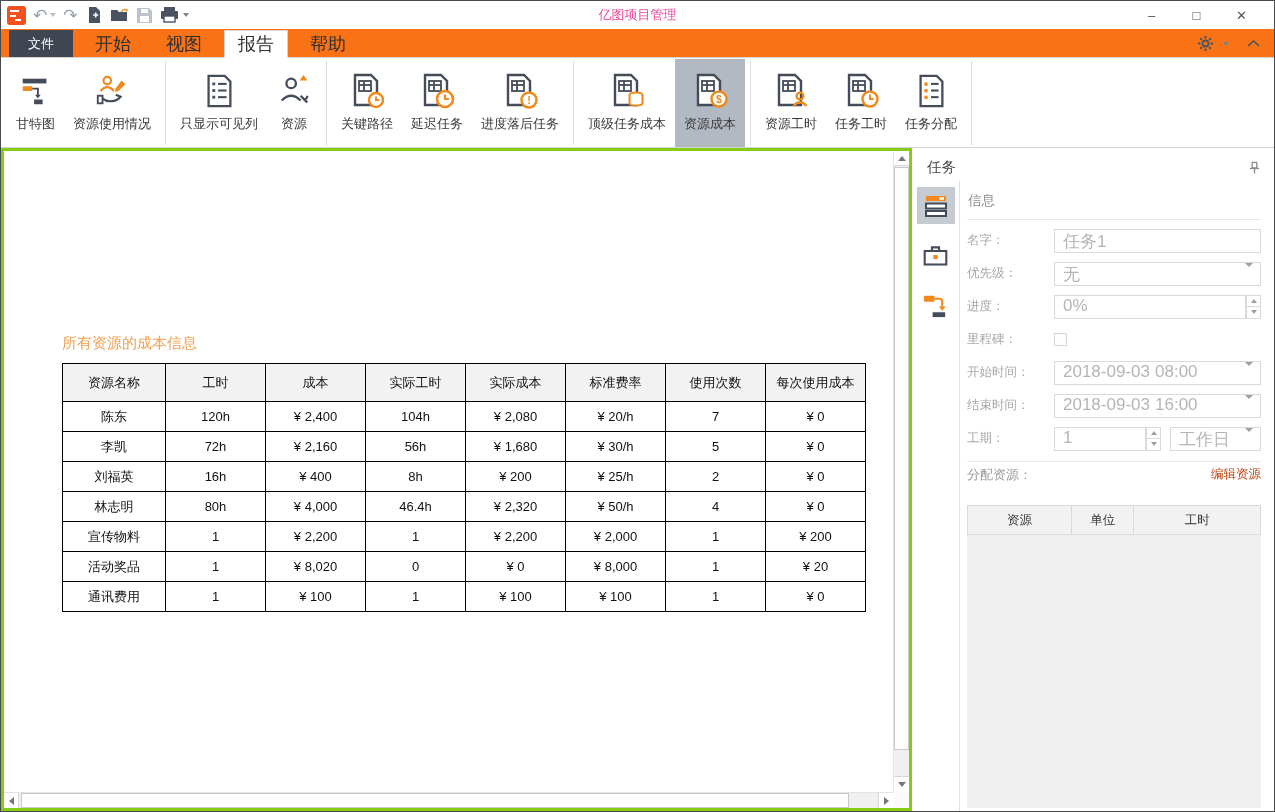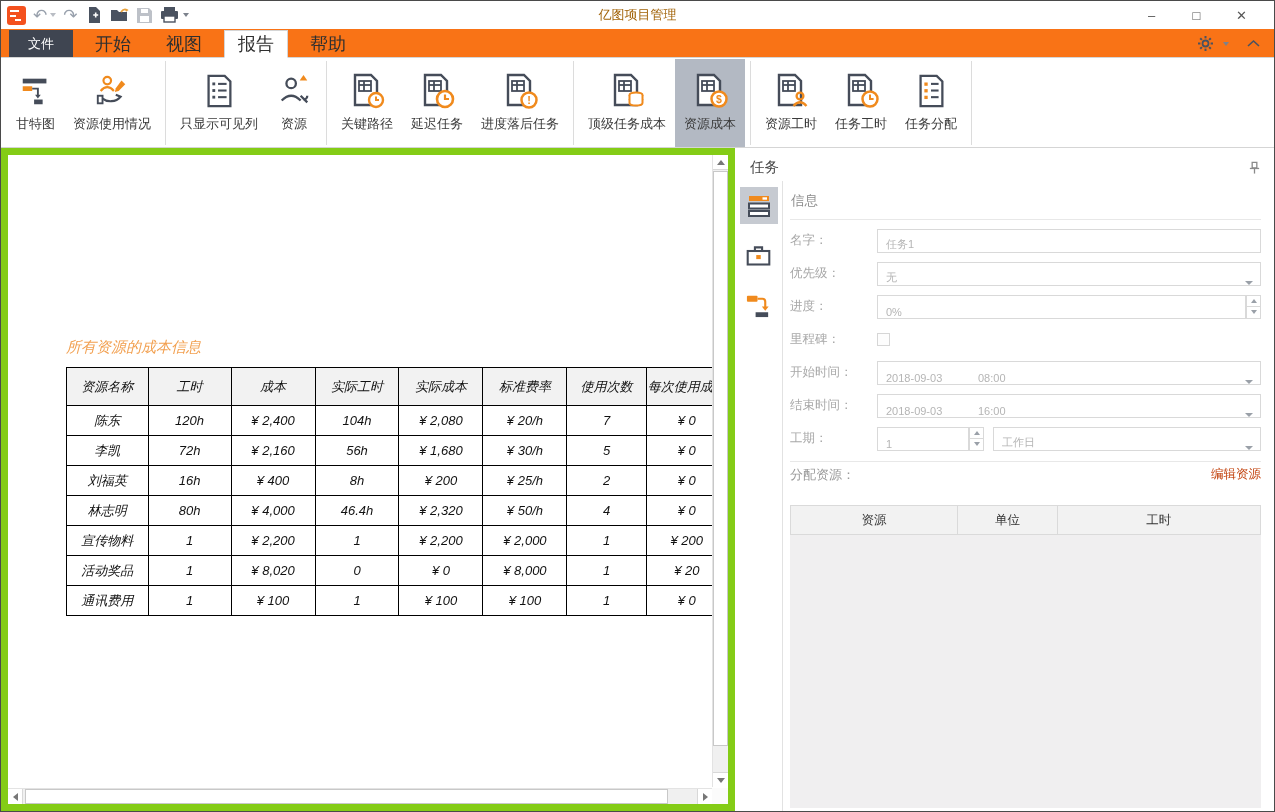--- a/index.html
+++ b/index.html
@@ -11,21 +11,21 @@
   .titlebar { height:28px; display:flex; align-items:center; padding-left:6px; position:relative; background:#fff; }
   .qa { display:flex; align-items:center; gap:7px; }
   .qa .qbtn { display:flex; align-items:center; justify-content:center; height:22px; }
   .logo { width:19px; height:19px; background:#F4511E; border-radius:3px; position:relative; }
   .logo span { position:absolute; background:#fff; height:2.5px; }
   .logo .b1 { left:3px; top:4px; width:9px; }
   .logo .b2 { left:3px; top:9px; width:6px; }
   .logo .b3 { left:8px; top:13px; width:6px; }
   .uarrow { font-size:17px; color:#98A0AC; line-height:1; }
   .caret { width:0; height:0; border-left:3.5px solid transparent; border-right:3.5px solid transparent; border-top:4px solid #7c828c; display:inline-block; }
-  .win-title { position:absolute; left:0; right:0; text-align:center; font-size:13px; color:#a16207; pointer-events:none; }
+  .win-title { position:absolute; left:0; right:0; text-align:center; font-size:13px; color:#ec4899; pointer-events:none; }
   .win-controls { margin-left:auto; display:flex; align-items:center; margin-right:10px; gap:0; }
   .wc { width:45px; height:26px; display:flex; align-items:center; justify-content:center; color:#555; font-size:13px; }
 
   
   .menubar { height:29px; display:flex; align-items:flex-end; border-bottom:1px solid #d5d5d5; background:#f97316; padding-left:8px; position:relative; }
   .file-btn { background:#3F4551; color:#fff; height:27px; padding:0 19px; display:flex; align-items:center; font-size:13px; }
   .tab { height:27px; padding:0 13px; display:flex; align-items:center; font-size:18px; color:#2f2f2f; margin-left:9px; }
   .tab.active { background:#fff; border:1px solid #d5d5d5; border-bottom:1px solid #fff; margin-bottom:-1px; height:28px; }
   .menu-right { margin-left:auto; margin-right:13px; display:flex; align-items:center; gap:9px; padding-bottom:5px; }
 
@@ -33,21 +33,21 @@
   .ribbon { height:90px; display:flex; align-items:stretch; padding:1px 0 0 6px; border-bottom:1px solid #d5d5d5; background:#fff; }
   .rdivider { width:1px; background:#dcdcdc; margin:2px 5px; }
   .rgroup { display:flex; }
   .rbtn { display:flex; flex-direction:column; align-items:center; padding:11px 9px 0 9px; min-width:54px; }
   .rbtn .ric { height:42px; display:flex; align-items:center; justify-content:center; }
   .rbtn .rlabel { font-size:13px; color:#3a3a3a; margin-top:3px; white-space:nowrap; }
   .rbtn.selected { background:#B3B9C3; }
 
   
   .main { height:663px; display:flex; background:#fff; }
-  .canvas-area { width:734px; position:relative; border:7px solid #84cc16; background:#fff;font-style:italic; }
+  .canvas-area { width:911px; position:relative; border:3px solid #84cc16; background:#fff; }
   .canvas-content { position:absolute; left:58px; top:183px; }
   .report-title { color:#F2A050; font-size:15px; margin-bottom:10px; }
   table.report { border-collapse:collapse; }
   table.report th, table.report td { border:1px solid #000; text-align:center; font-size:13px; color:#111; font-weight:normal; }
   table.report th { background:#F2F2F2; height:38px; }
   table.report td { height:30px; }
 
   
   .vscroll { position:absolute; top:0; right:0; bottom:17px; width:16px; background:#f0f0f0; border-left:1px solid #e3e3e3; }
   .hscroll { position:absolute; left:0; right:16px; bottom:0; height:16px; background:#f0f0f0; border-top:1px solid #e3e3e3; }
@@ -66,21 +66,21 @@
   .tp-title { font-size:14.5px; color:#474747; }
   .tp-body { flex:1; display:flex; overflow:hidden; }
   .strip { width:47px; display:flex; flex-direction:column; align-items:center; padding-top:6px; gap:13px; }
   .strip-btn { width:38px; height:37px; display:flex; align-items:center; justify-content:center; }
   .strip-btn.selected { background:#C6CAD1; }
   .tp-content { flex:1; border-left:1px solid #e2e2e2; padding:2px 13px 3px 7px; display:flex; flex-direction:column; }
   .sec-label { color:#8b8b8b; font-size:13.5px; margin:9px 0 9px 1px; }
   .hline { border-top:1px solid #e8e8e8; }
   .frow { display:flex; align-items:center; height:33px; }
   .flabel { width:87px; color:#a8a8a8; font-size:12.5px; flex-shrink:0; }
-  .ctrl { height:24px; border:1px solid #d9d9d9; background:#fff; display:flex; align-items:flex-end; color:#b5b5b5; font-size:11px; padding-left:8px; position:relative; }
+  .ctrl { height:24px; border:1px solid #d9d9d9; background:#fff; display:flex; align-items:flex-start; color:#b5b5b5; font-size:17px; padding-left:8px; position:relative; }
   .grow { flex:1; }
   .sel-caret { margin-left:auto; margin-right:7px; width:0; height:0; border-left:4px solid transparent; border-right:4px solid transparent; border-top:4.5px solid #9aa0a8; }
   .spin { display:flex; flex-direction:column; width:15px; height:24px; flex-shrink:0; }
   .spin div { flex:1; background:#fff; border:1px solid #d9d9d9; display:flex; align-items:center; justify-content:center; }
   .spin div + div { border-top:none; }
   .mini-up { width:0;height:0;border-left:3px solid transparent;border-right:3px solid transparent;border-bottom:4px solid #9aa0a8; }
   .mini-down { width:0;height:0;border-left:3px solid transparent;border-right:3px solid transparent;border-top:4px solid #9aa0a8; }
   .checkbox { width:13px; height:13px; border:1px solid #d6d6d6; background:#fdfdfd; }
   .date-val { width:92px; }
   .res-row { display:flex; height:34px; margin-top:4px; }

